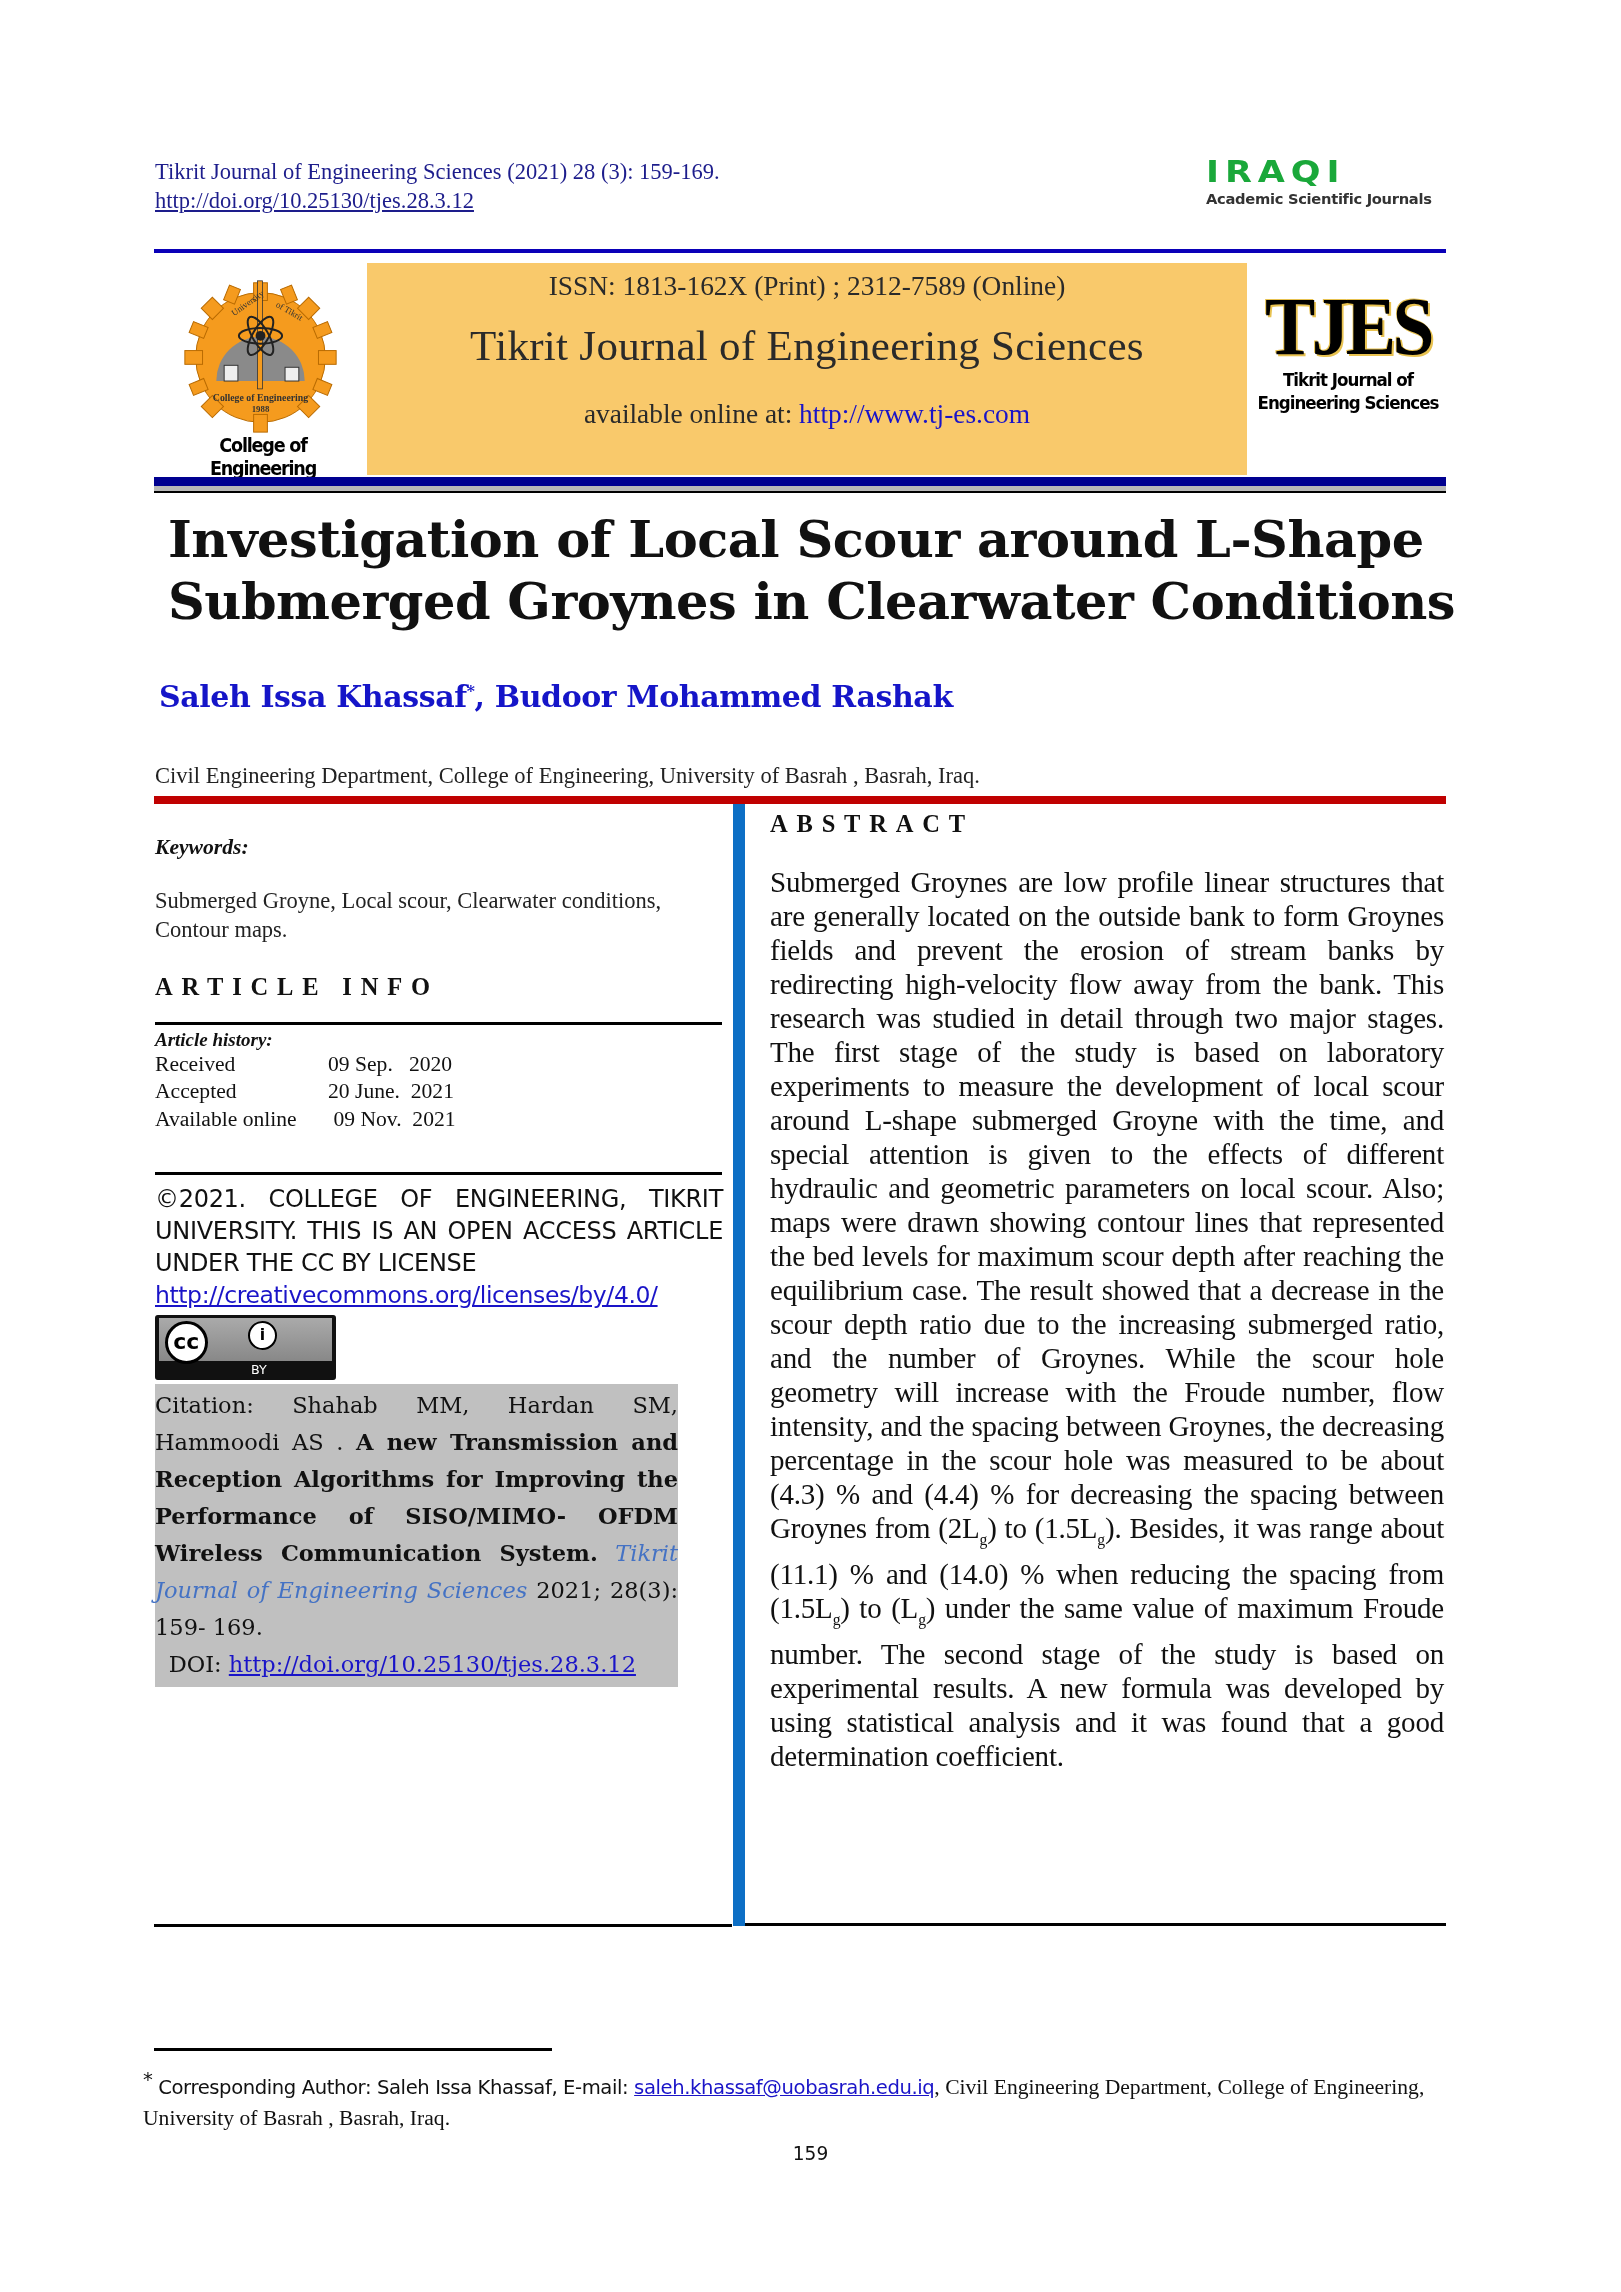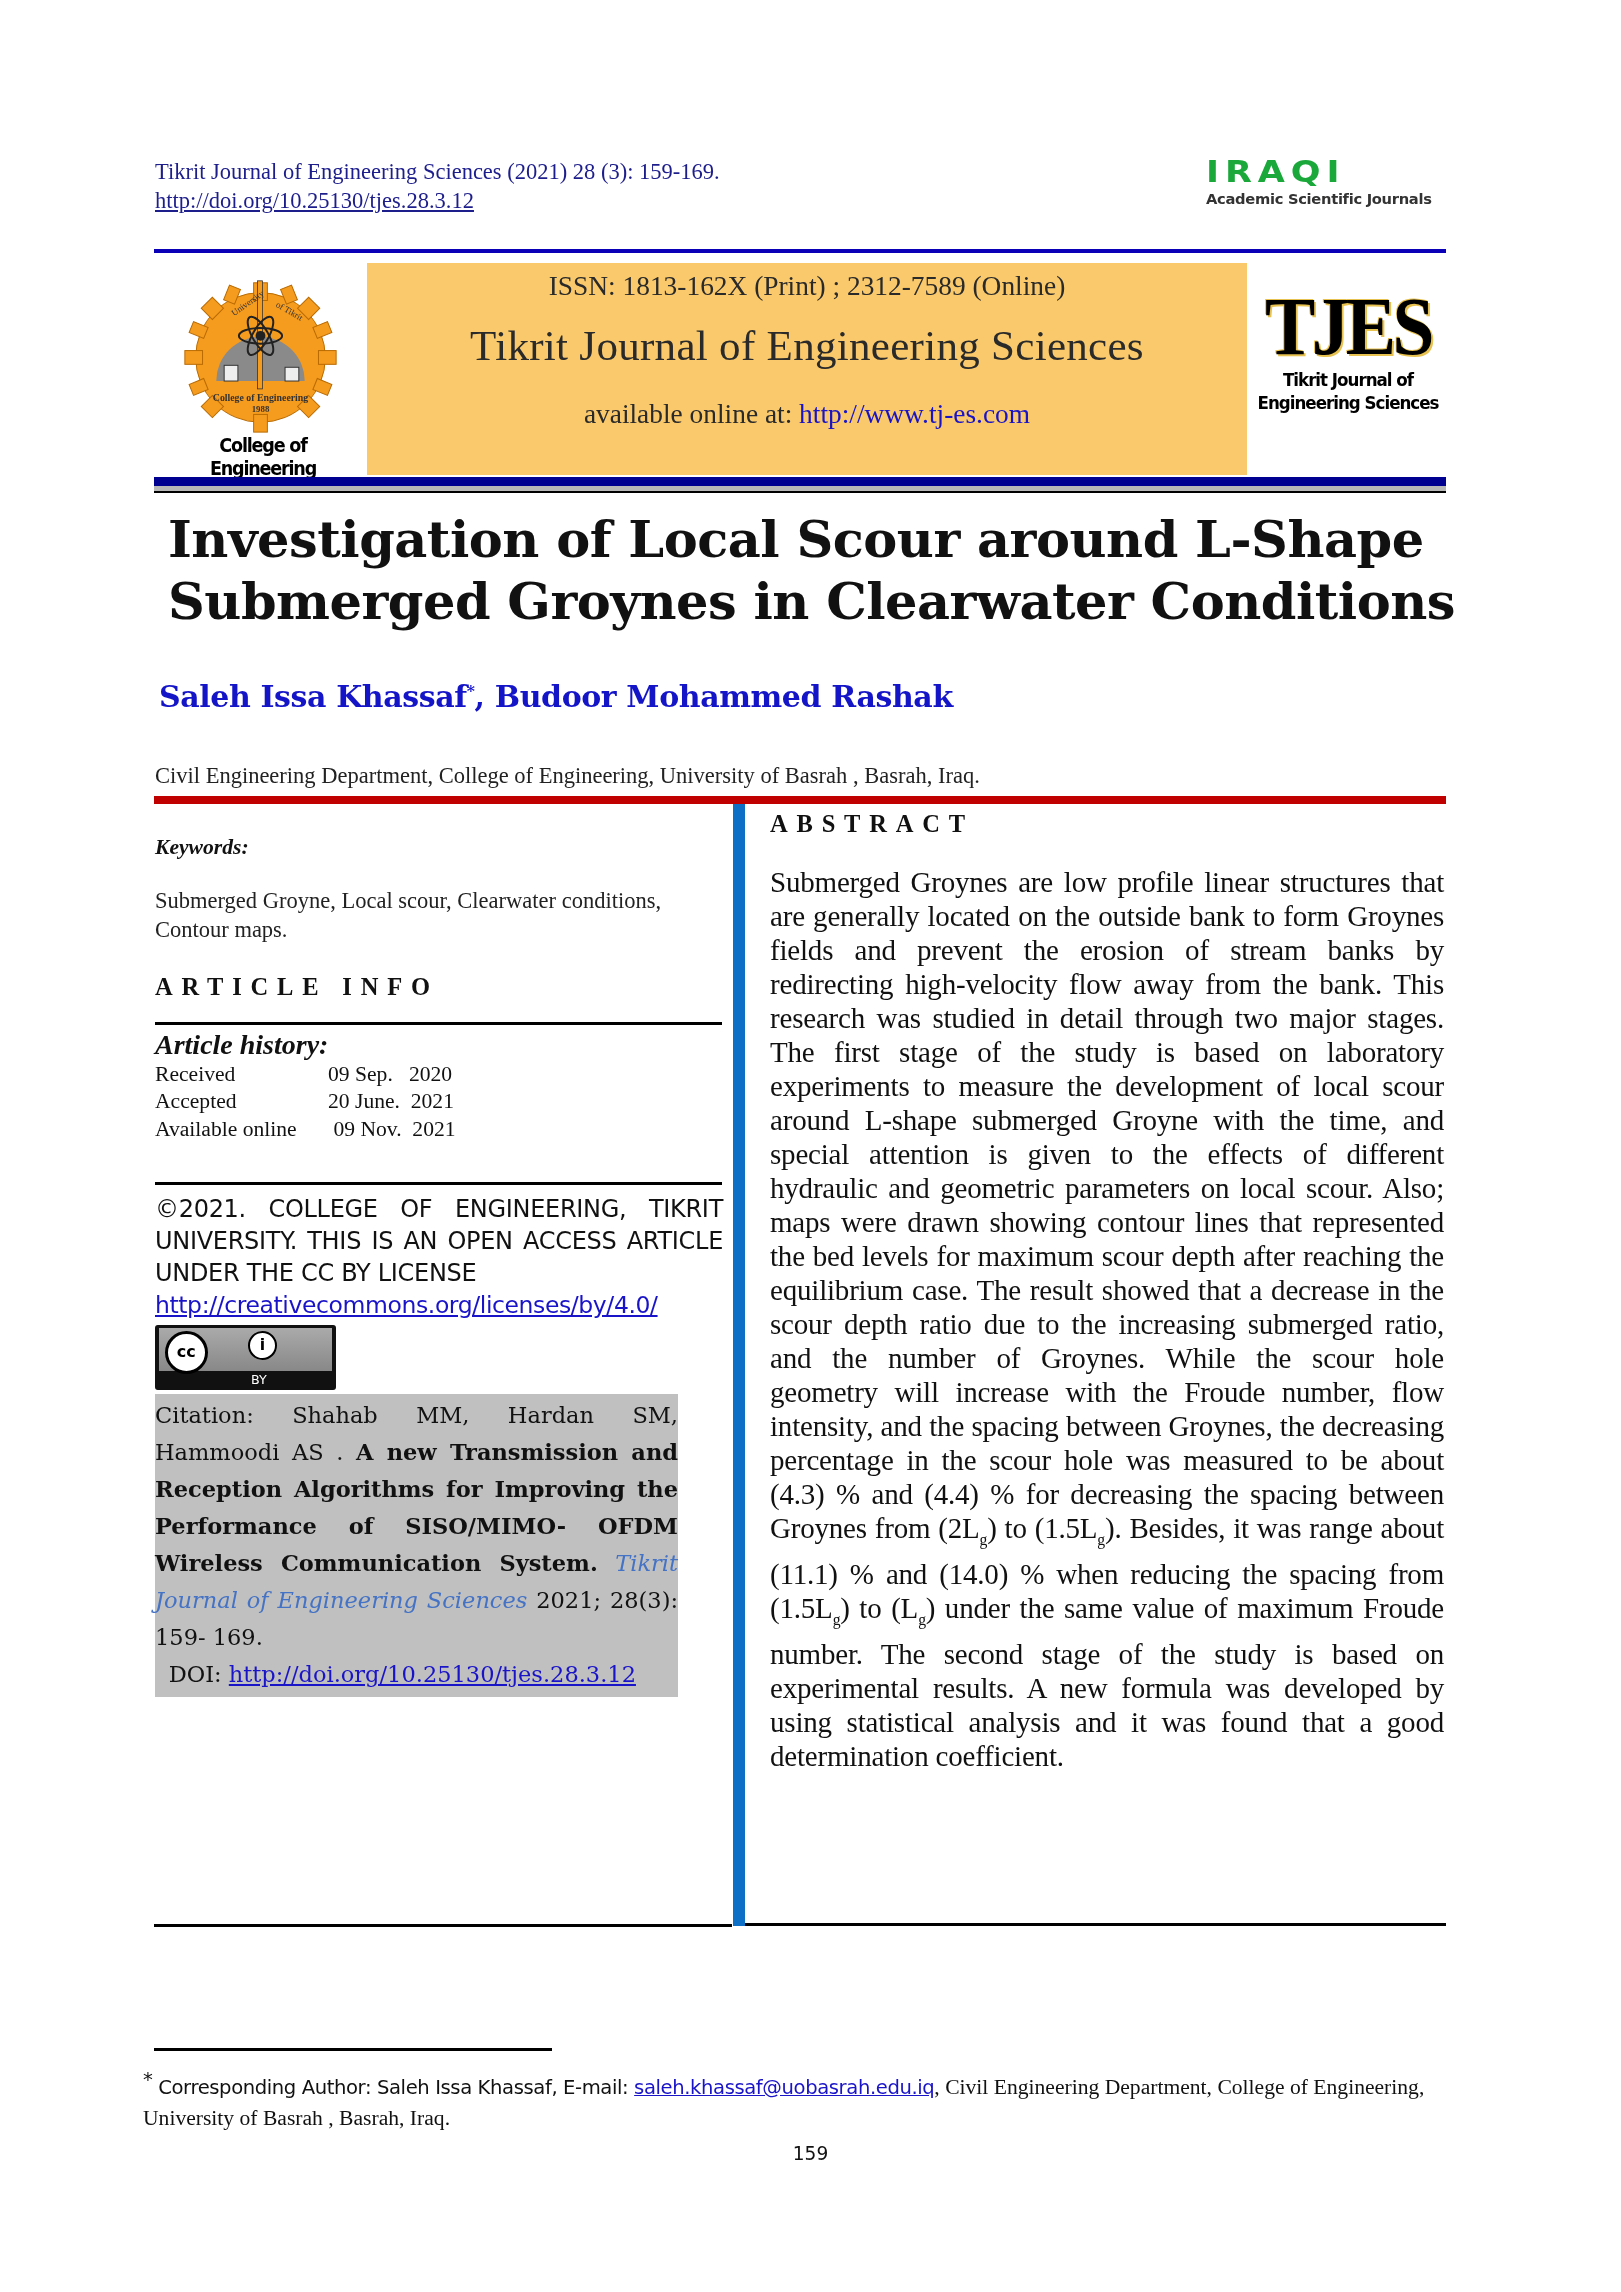--- a/index.html
+++ b/index.html
@@ -42,29 +42,29 @@
   .affiliation { position: absolute; left: 155px; top: 763px; font-size: 22.5px; color: #222; }
 
   .rule-red { position: absolute; left: 154px; top: 796px; width: 1292px; height: 7.8px; background: #c00000; }
   .divider-blue { position: absolute; left: 733px; top: 804px; width: 11.8px; height: 1122px; background: #0d6fc5; }
 
   .left-col { position: absolute; left: 155px; top: 833px; width: 568px; }
   .keywords-label { font-style: italic; font-weight: bold; font-size: 21.6px; margin-top: 2px; }
   .keywords-text { font-size: 22.5px; line-height: 29px; margin-top: 25.5px; color: #222; }
   .article-info-heading { font-weight: bold; font-size: 24.5px; letter-spacing: 8.8px; margin-top: 29px; }
   .hr-black { height: 2.9px; background: #000; margin-top: 21.6px; width: 567px; }
-  .history-label { font-style: italic; font-weight: bold; font-size: 28px; margin-top: 3.9px; }
+  .history-label { font-style: italic; font-weight: bold; font-size: 19px; margin-top: 3.9px; }
   .history-row { font-size: 21.6px; line-height: 27.4px; display: flex; }
   .history-row .lbl { width: 173px; }
   .hr-black2 { height: 2.9px; background: #000; margin-top: 39px; width: 567px; }
   .license-text { font-family: "DejaVu Sans", sans-serif; font-size: 24px; line-height: 32px; text-align: justify; text-align-last: left; margin-top: 7.8px; letter-spacing: -0.3px; color: #111; }
   .license-link { font-family: "DejaVu Sans", sans-serif; font-size: 23.5px; margin-top: 2px; letter-spacing: -0.4px; display: block; }
   .cc-badge { width: 181px; height: 65px; background: #111; border-radius: 2.9px; margin-top: 5.9px; position: relative; overflow: hidden; }
   .cc-badge .gray { position: absolute; left: 3.9px; top: 2.9px; width: 173px; height: 43px; background: linear-gradient(#aaa, #888); }
-  .cc-circle { position: absolute; left: 9.8px; top: 5.9px; width: 43px; height: 43px; border-radius: 50%; background: #fff; border: 3.9px solid #000; box-sizing: border-box; text-align: center; font-family: "DejaVu Sans", sans-serif; font-weight: bold; font-size: 16px; line-height: 35px; color: #000; }
+  .cc-circle { position: absolute; left: 9.8px; top: 5.9px; width: 43px; height: 43px; border-radius: 50%; background: #fff; border: 3.9px solid #000; box-sizing: border-box; text-align: center; font-family: "DejaVu Sans", sans-serif; font-weight: bold; font-size: 22px; line-height: 35px; color: #000; }
   .by-circle { position: absolute; left: 93px; top: 5.9px; width: 29px; height: 29px; border-radius: 50%; background: #fff; border: 2.9px solid #000; box-sizing: border-box; text-align: center; font-family: "DejaVu Sans", sans-serif; font-weight: bold; font-size: 15.7px; line-height: 23.5px; color: #000; }
   .by-text { position: absolute; left: 96px; top: 47px; font-family: "DejaVu Sans", sans-serif; font-size: 12.7px; color: #fff; }
 
   .citation-box { background: #c0c0c0; width: 523px; padding: 3.9px 0 3.9px 0; margin-top: 3.9px; font-family: "DejaVu Serif", serif; font-size: 22.5px; line-height: 37px; text-align: justify; color: #111; }
   .citation-box .inner { padding: 0 0 0 0; }
   .citation-box b { font-weight: bold; }
   .citation-box .jname { color: #4472c4; font-style: italic; }
   .citation-doi { padding-left: 13.7px; }
 
   .right-col { position: absolute; left: 770px; top: 810px; width: 674px; }

